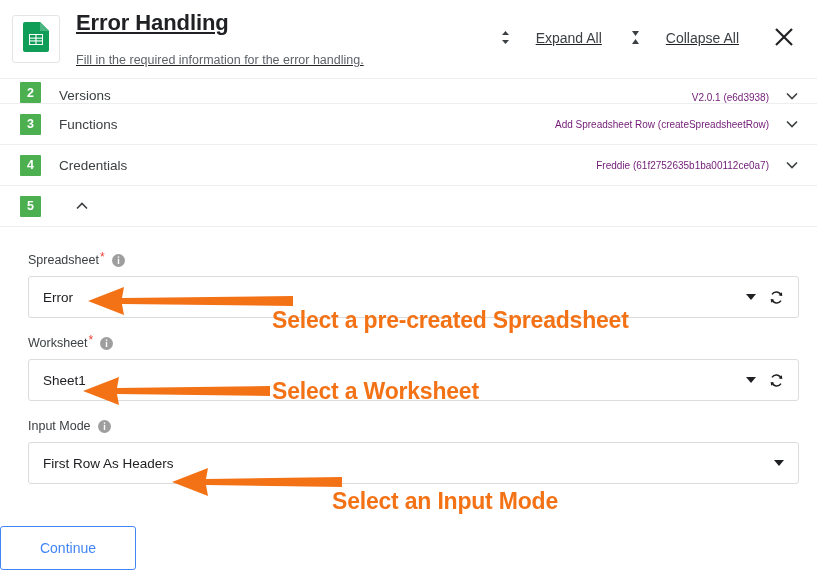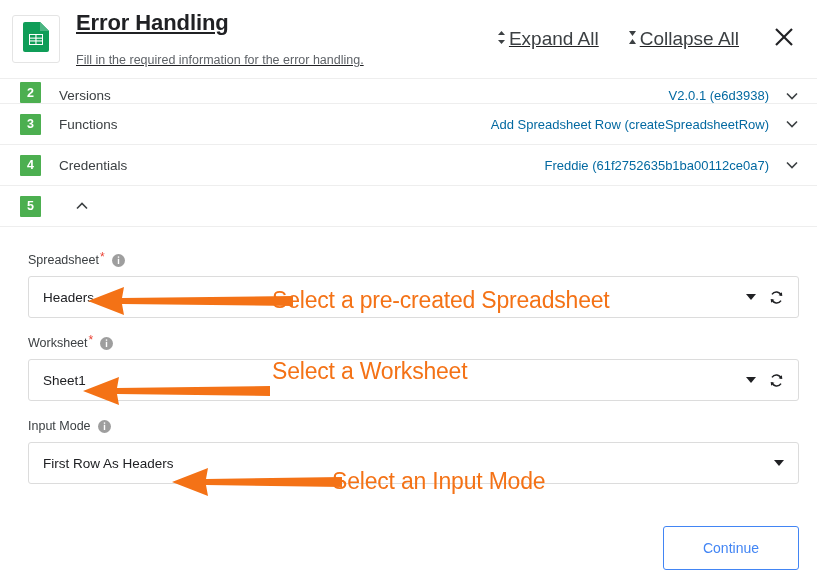--- a/index.html
+++ b/index.html
@@ -55,22 +55,22 @@
   }
   .header-actions {
     display: flex;
     align-items: center;
     flex: none;
     gap: 0;
   }
   .hdr-btn {
     display: flex;
     align-items: flex-start;
-    gap: 2px;
-    font-size: 19px;
+    gap: 25px;
+    font-size: 14px;
     color: #3c4043;
     padding: 6px 8px;
     cursor: pointer;
     white-space: nowrap;
   }
   .hdr-btn + .hdr-btn { margin-left: 12px; }
   .close-btn {
     margin-left: 22px;
     cursor: pointer;
     display: flex;
@@ -110,22 +110,22 @@
     flex: none;
     margin-right: 18px;
     border-radius: 1px;
   }
   .acc-label {
     font-size: 13.5px;
     color: #3c4043;
     flex: 1 1 auto;
   }
   .acc-value {
-    font-size: 13px;
-    color: #0369a1;
+    font-size: 10px;
+    color: #701a75;
     margin-right: 16px;
     white-space: nowrap;
   }
   .chev { width: 14px; height: 14px; flex: none; }
 
   
   .config-body { padding: 26px 18px 0 28px; }
   .field { margin-bottom: 18px; position: relative; }
   .field-label {
     font-size: 12.5px;
@@ -173,38 +173,38 @@
     border-top: 6px solid #202124;
     flex: none;
     margin-left: 6px;
   }
   .refresh-icon { margin-left: 13px; flex: none; width: 15px; height: 15px; }
 
   
   .annot-text {
     position: absolute;
     font-size: 23px;
-    font-weight: normal;
+    font-weight: bold;
     color: #F47216;
     white-space: nowrap;
     letter-spacing: -0.2px;
     pointer-events: none;
+    margin-top: 20px;
   }
   .annot-arrow { position: absolute; pointer-events: none; }
 
   
   .footer {
     position: absolute;
     left: 0;
     right: 0;
     bottom: 0;
     height: 60px;
     display: flex;
     align-items: center;
-    justify-content: flex-end;
     padding-right: 18px;
     box-sizing: border-box;
     background: #fff;
   }
   .continue-btn {
     min-width: 98px;
     height: 42px;
     border: 1px solid #4285f4;
     border-radius: 3px;
     background: #fff;
@@ -326,21 +326,21 @@
       <span class="req">*</span>
       <span class="info-icon">
         <svg width="13" height="13" viewBox="0 0 13 13">
           <circle cx="6.5" cy="6.5" r="6.5" fill="#9e9e9e"></circle>
           <rect x="5.8" y="2.4" width="1.4" height="1.4" fill="#fff"></rect>
           <rect x="5.8" y="4.8" width="1.4" height="5.2" fill="#fff"></rect>
         </svg>
       </span>
     </div>
     <div class="select-box">
-      <span class="select-value">Headers</span>
+      <span class="select-value">Error</span>
       <span class="caret"></span>
       <span class="refresh-icon">
         <svg width="15" height="15" viewBox="0 0 15 15">
           <path d="M12.2 5.4 A5.2 5.2 0 0 0 3.0 4.3" fill="none" stroke="#202124" stroke-width="1.5"></path>
           <path d="M2.8 9.6 A5.2 5.2 0 0 0 12.0 10.7" fill="none" stroke="#202124" stroke-width="1.5"></path>
           <path d="M12.9 2.2 L13.3 6.0 L9.6 5.3 Z" fill="#202124"></path>
           <path d="M2.1 12.8 L1.7 9.0 L5.4 9.7 Z" fill="#202124"></path>
         </svg>
       </span>
     </div>

